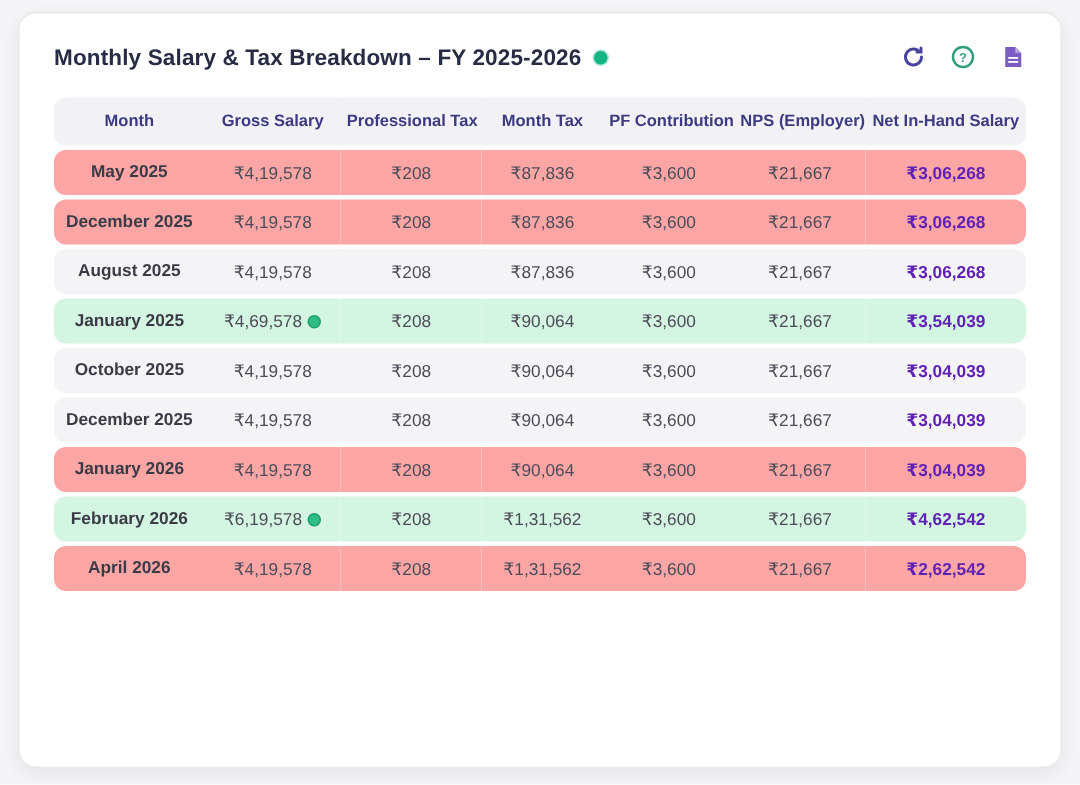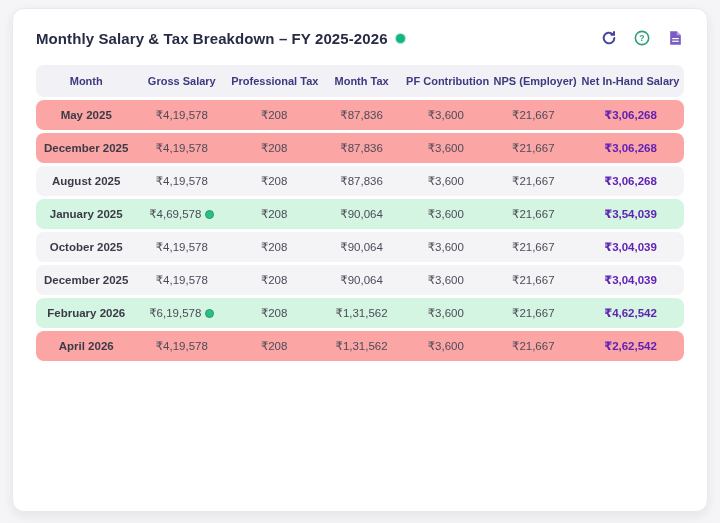--- a/index.html
+++ b/index.html
@@ -202,20 +202,29 @@
   </tr>
         <tr class="row-gray">
     <td class="c-month">December 2025</td>
     <td class="c-gross"><span>₹4,19,578</span></td>
     <td>₹208</td>
     <td>₹90,064</td>
     <td>₹3,600</td>
     <td>₹21,667</td>
     <td class="c-net">₹3,04,039</td>
   </tr>
+        <tr class="row-white">
+    <td class="c-month">January 2026</td>
+    <td class="c-gross"><span>₹4,19,578</span></td>
+    <td>₹208</td>
+    <td>₹90,064</td>
+    <td>₹3,600</td>
+    <td>₹21,667</td>
+    <td class="c-net">₹3,04,039</td>
+  </tr>
         <tr class="row-highlight">
     <td class="c-month">February 2026</td>
     <td class="c-gross"><span>₹6,19,578</span><span class="inc-dot"></span></td>
     <td>₹208</td>
     <td>₹1,31,562</td>
     <td>₹3,600</td>
     <td>₹21,667</td>
     <td class="c-net">₹4,62,542</td>
   </tr>
         <tr class="row-white">

